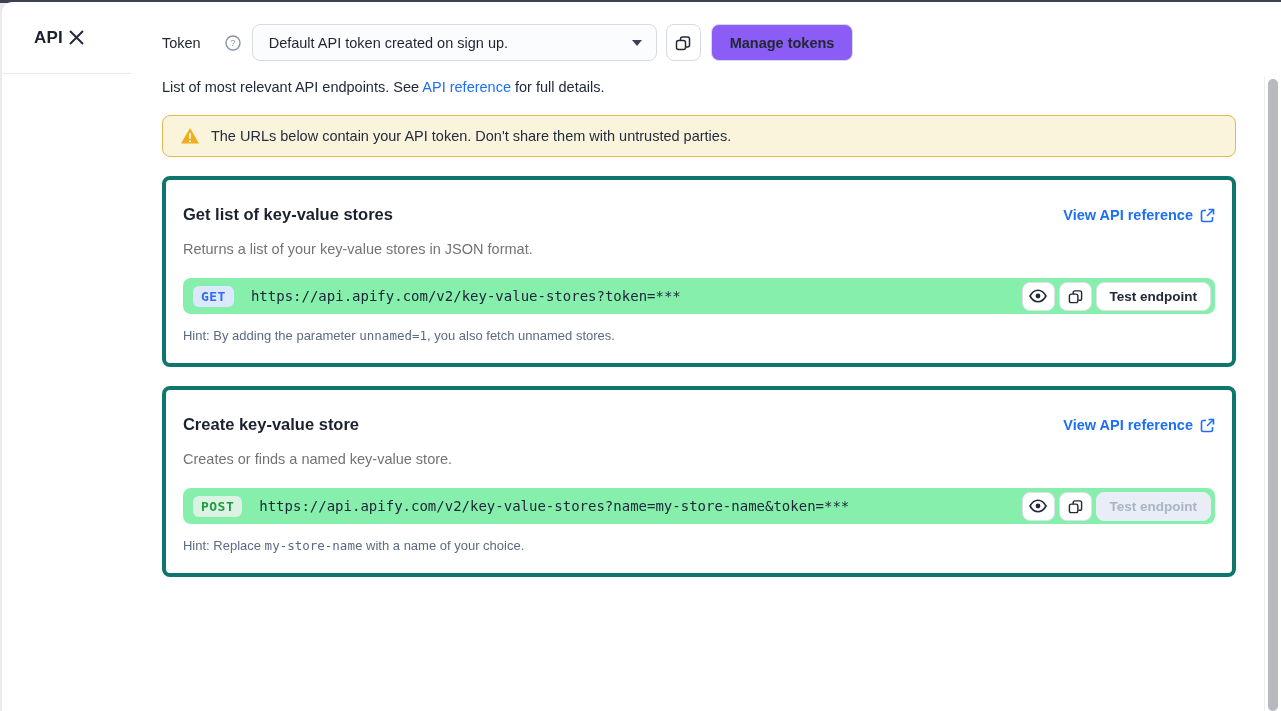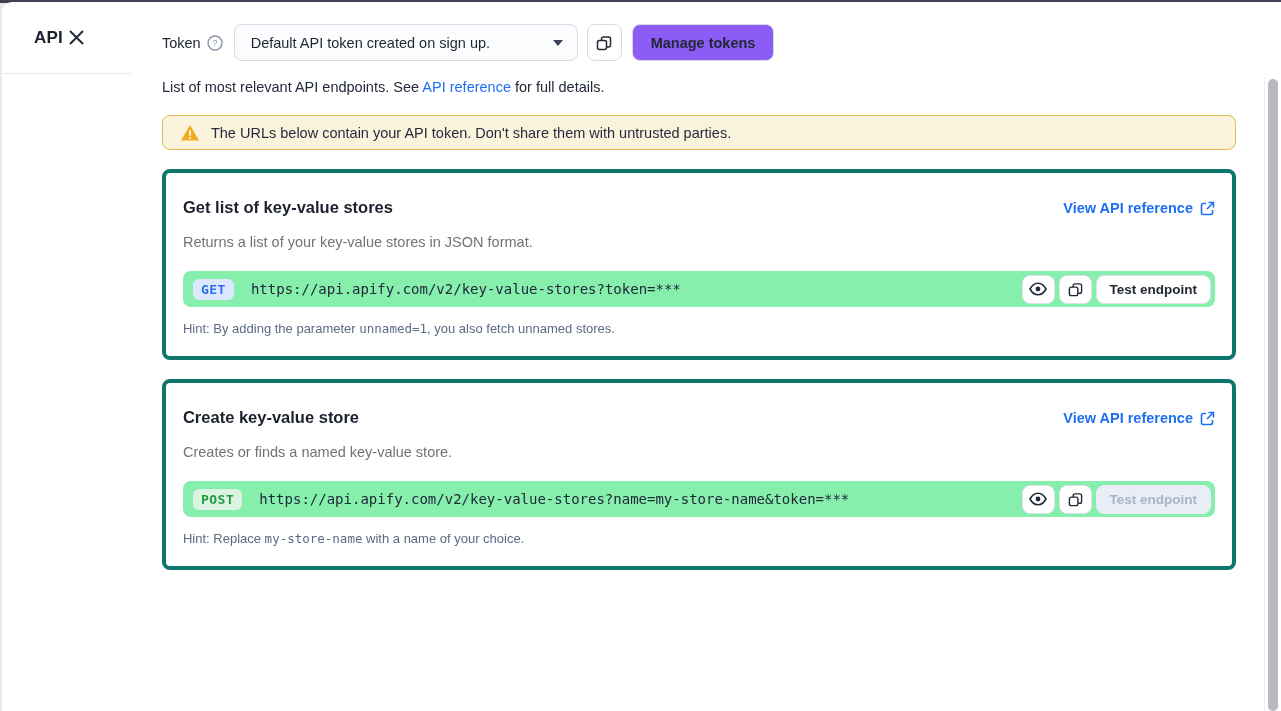--- a/index.html
+++ b/index.html
@@ -26,24 +26,24 @@
   }
   .modal-title { font-size: 17px; font-weight: 700; color: #1c212e; letter-spacing: .2px; }
   .close-btn {
     width: 28px; height: 28px; border: none; background: transparent; cursor: pointer;
     display: flex; align-items: center; justify-content: center; margin-right: 8px;
   }
   .modal-body { flex: 1; padding: 22px 45px 0 31px; position: relative; }
 
   
   .token-row { display: flex; align-items: center; gap: 9px; height: 37px; }
-  .token-label { font-size: 14.5px; color: #222836; display: flex; align-items: center; gap: 6px; }
+  .token-label { font-size: 14.5px; color: #222836; display: flex; align-items: center; gap: 24px; }
   .help-icon { display: inline-flex; }
   .select {
-    width: 344px; height: 37px; margin-left: 2px;
+    width: 405px; height: 37px; margin-left: 2px;
     background: #fbfcfe; border: 1px solid #d5dae4; border-radius: 8px;
     display: flex; align-items: center; justify-content: space-between;
     padding: 0 14px 0 16px; cursor: pointer; font-size: 14.5px; color: #1f2430;
   }
   .chev { width: 0; height: 0; border-left: 5px solid transparent; border-right: 5px solid transparent; border-top: 6px solid #3a4356; }
   .icon-btn {
     height: 37px; min-width: 35px; background: #ffffff; border: 1px solid #d5dae4;
     border-radius: 8px; display: flex; align-items: center; justify-content: center;
     cursor: pointer; padding: 0 8px;
   }
@@ -51,21 +51,21 @@
     height: 37px; background: #8b5cf6; border: 1px solid #d5dae4; border-radius: 8px;
     font-family: "Liberation Sans", sans-serif;
     font-size: 14.5px; font-weight: 700; color: #222836; padding: 0 18px; cursor: pointer;
     margin-left: 1px;
   }
   .intro { margin-top: 18px; font-size: 14.5px; color: #222a3a; }
   .link { color: #1e6ff2; text-decoration: none; cursor: pointer; }
 
   
   .warning {
-    margin-top: 20px; height: 35px; border: 1px solid #e3b84e; border-radius: 8px;
+    margin-top: 20px; height: 42px; border: 1px solid #e3b84e; border-radius: 8px;
     background: #fbf4dc; display: flex; align-items: center; gap: 11px; padding: 0 17px;
   }
   .warn-text { font-size: 14.5px; color: #242c3e; }
 
   
   .card {
     margin-top: 19px; border: 4px solid #0f766e; border-radius: 8px; background: #fff;
     padding: 25px 17px 20px 17px;
   }
   .card-head { display: flex; align-items: center; justify-content: space-between; }

